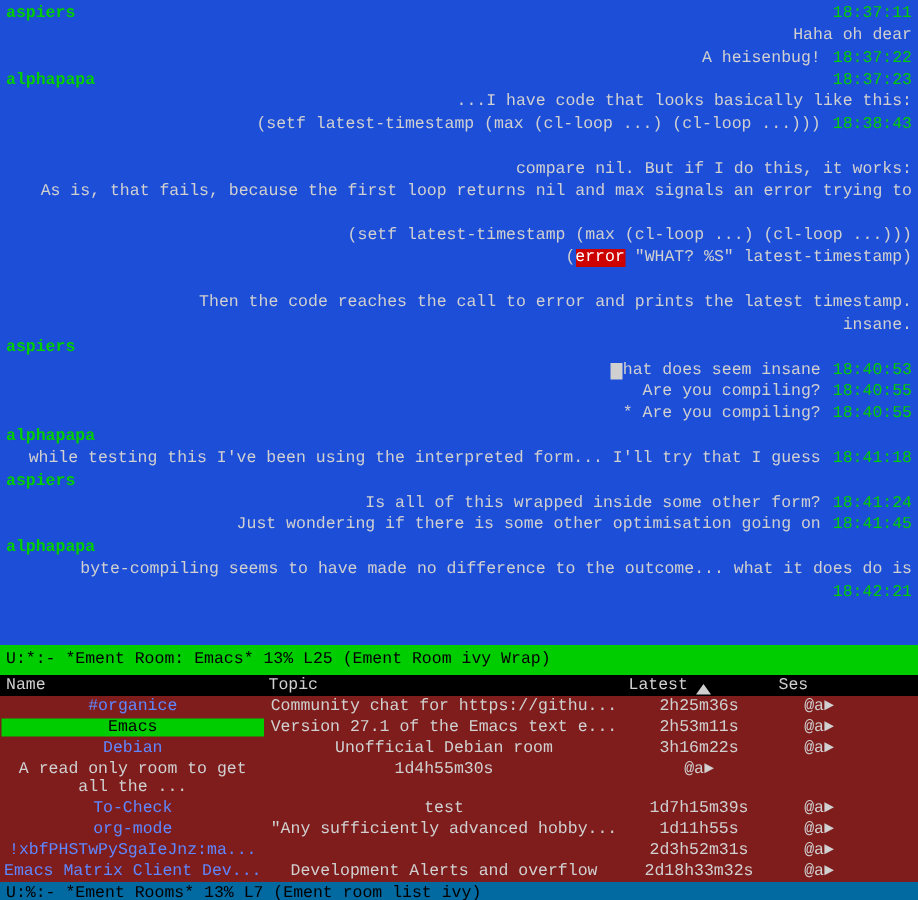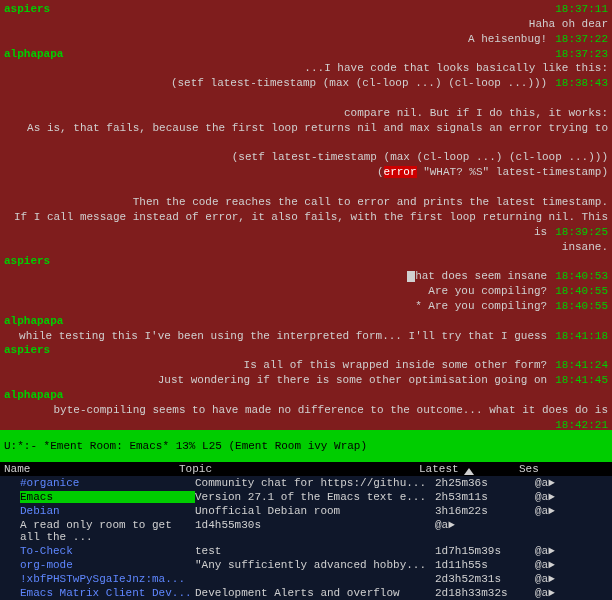--- a/index.html
+++ b/index.html
@@ -11,21 +11,21 @@
       background: #000;
       color: #d0d0d0;
       font-family: 'Courier New', Courier, monospace;
       font-size: 11px;
       width: 612px;
       height: 600px;
       overflow: hidden;
     }
 
     #chat-area {
-      background: #7f1d1d;
+      background: #1d4ed8;
       color: #d0d0d0;
       padding: 2px 4px;
       height: 430px;
       overflow: hidden;
       line-height: 1.35;
     }
 
     .username {
       color: #00cd00;
       font-weight: bold;
@@ -51,34 +51,34 @@
     }
 
     .error-highlight {
       background: #cd0000;
       color: #fff;
     }
 
     .status-bar-top {
       background: #00cd00;
       color: #000;
-      height: 32px;
+      height: 20px;
       display: flex;
       align-items: center;
       padding: 0 4px;
       font-size: 11px;
       white-space: nowrap;
     }
 
     .status-bar-top .left {
       flex: 1;
     }
 
     #rooms-area {
-      background: #0f172a;
+      background: #7f1d1d;
       color: #d0d0d0;
       height: 138px;
       overflow: hidden;
     }
 
     .rooms-header {
       display: grid;
       grid-template-columns: 175px 240px 100px 60px;
       background: #000;
       color: #d0d0d0;
@@ -92,22 +92,23 @@
 
     .col-latest {
       display: flex;
       align-items: flex-end;
       gap: 2px;
     }
 
     .rooms-row {
       display: grid;
       grid-template-columns: 175px 240px 100px 60px;
-      padding: 1px 20px;
-      font-size: 11px;
+      padding: 1px 1px;
+      font-size: 11px;
+      text-align: center;
     }
 
     .rooms-row .room-name {
       color: #5f87ff;
     }
 
     .rooms-row .room-name.selected {
       background: #00cd00;
       color: #000;
     }
@@ -163,21 +164,20 @@
 
   <div class="msg-line">&nbsp;</div>
   <div class="msg-line">compare nil. But if I do this, it works:</div>
   <div class="msg-line">As is, that fails, because the first loop returns nil and max signals an error trying to</div>
   <div class="msg-line">&nbsp;</div>
   <div class="msg-line"><span class="code-inline">(setf latest-timestamp (max (cl-loop ...) (cl-loop ...)))</span></div>
   <div class="msg-line">(<span class="error-highlight">error</span> "WHAT? %S" latest-timestamp)</div>
 
   <div class="msg-line">&nbsp;</div>
   <div class="msg-line">Then the code reaches the call to error and prints the latest timestamp.</div>
-  <div class="msg-line">If I call message instead of error, it also fails, with the first loop returning nil. This is<span class="timestamp">18:39:25</span></div>
   <div class="msg-line">insane.</div>
 
   <div>
     <span class="username">aspiers</span>
   </div>
   <div class="msg-line"><span class="cursor-block"></span>hat does seem insane<span class="timestamp">18:40:53</span></div>
   <div class="msg-line">Are you compiling?<span class="timestamp">18:40:55</span></div>
   <div class="msg-line"> * Are you compiling?<span class="timestamp">18:40:55</span></div>
 
   <div>

